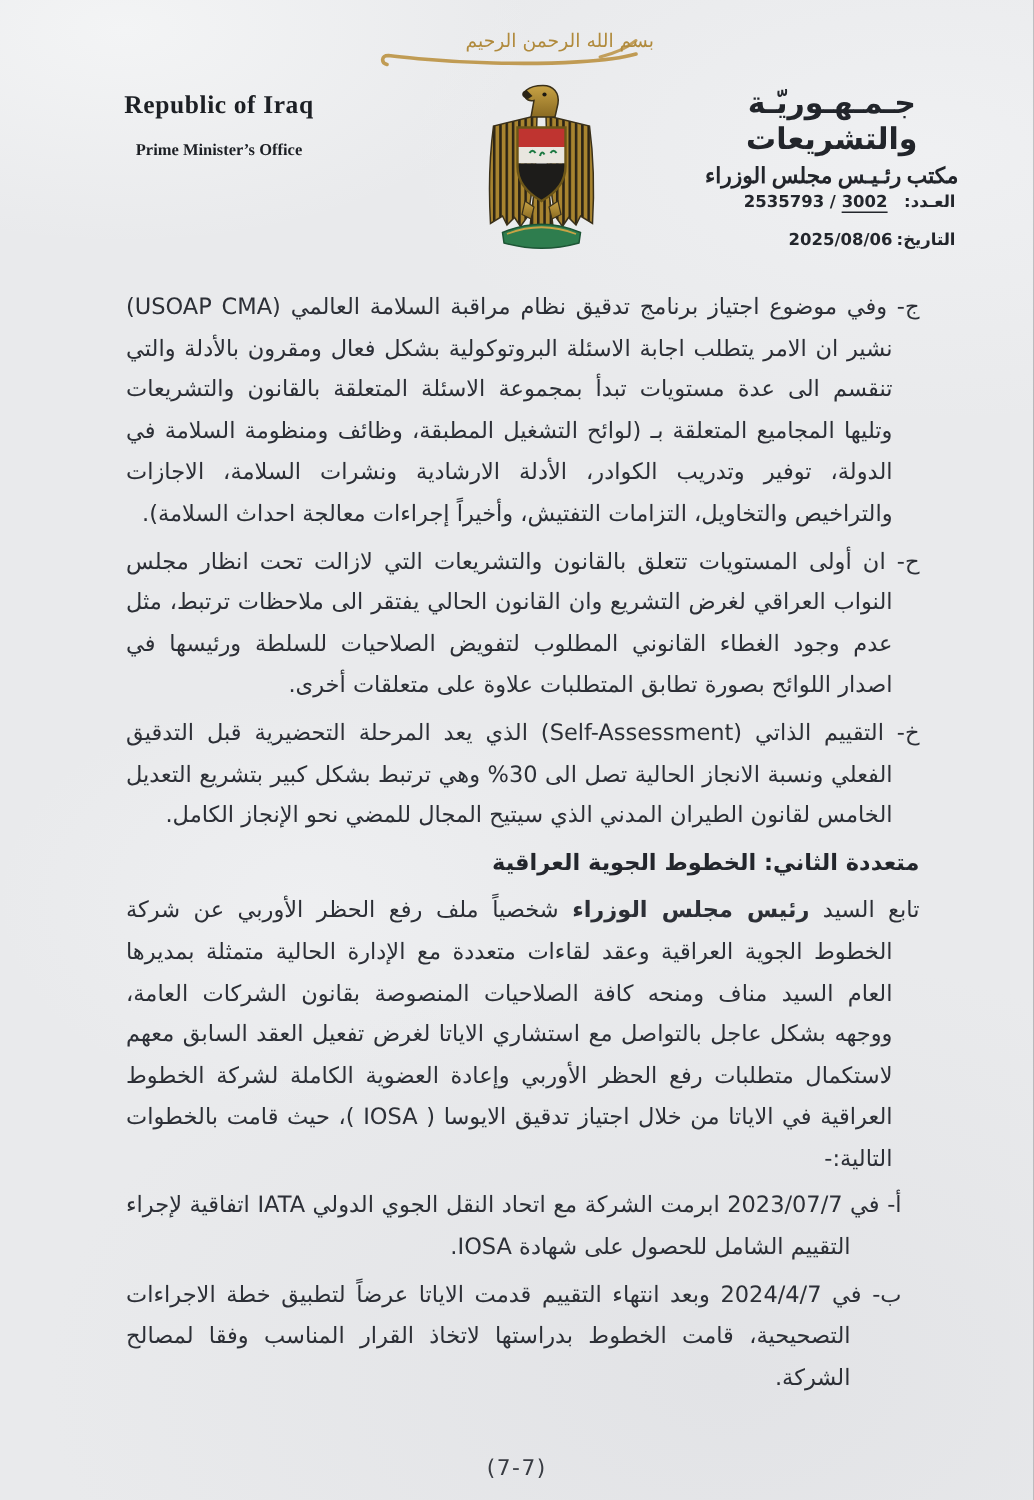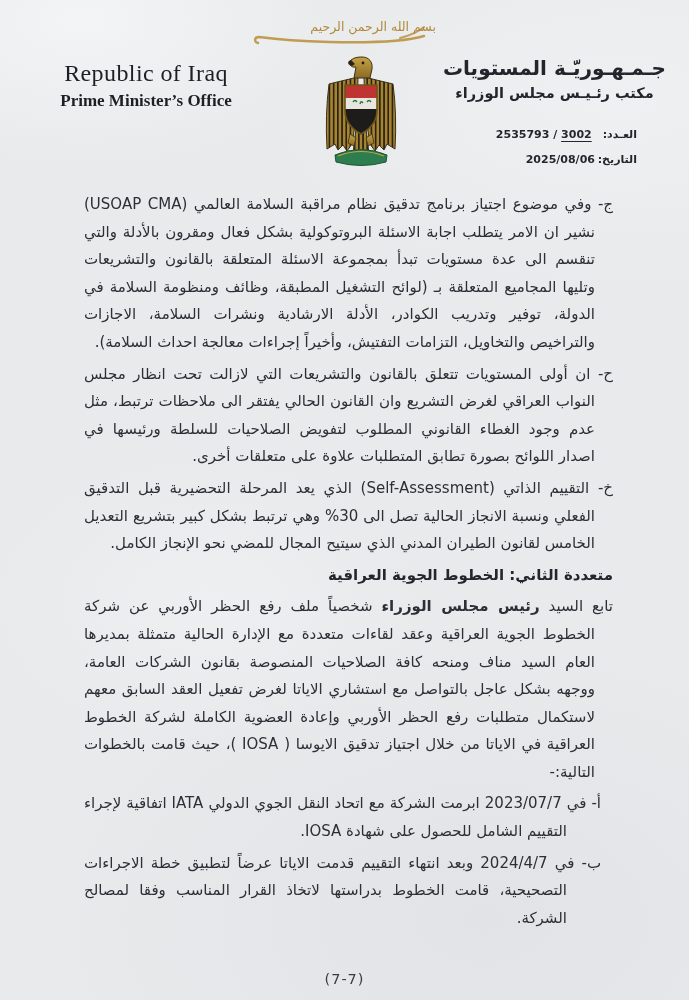--- a/index.html
+++ b/index.html
@@ -16,29 +16,29 @@
     overflow:hidden;
     font-family:"DejaVu Sans","Liberation Sans",sans-serif;
     color:#2f323a;
   }
   
   .bismillah{position:absolute;top:16px;left:50%;transform:translateX(-50%);}
   .hdr-en{
     position:absolute;left:46px;top:60px;width:200px;text-align:center;
     font-family:"Liberation Serif","DejaVu Serif",serif;color:#1c1f24;
   }
-  .hdr-en .t1{font-size:24px;font-weight:normal;letter-spacing:.4px;}
-  .hdr-en .t2{font-size:17px;font-weight:bold;margin-top:4px;}
+  .hdr-en .t1{font-size:17px;font-weight:bold;letter-spacing:.4px;}
+  .hdr-en .t2{font-size:11px;font-weight:bold;margin-top:14px;}
   .emblem{position:absolute;left:316px;top:54px;}
   .hdr-ar{
     position:absolute;right:22px;top:56px;width:225px;text-align:center;
     direction:rtl;color:#22252b;
   }
   .hdr-ar .t1{font-size:20px;font-weight:bold;}
-  .hdr-ar .t2{font-size:14.5px;font-weight:bold;margin-top:5px;}
+  .hdr-ar .t2{font-size:14.5px;font-weight:bold;margin-top:5px;font-family:Liberation Serif, serif;}
   .refline{
     position:absolute;right:52px;direction:rtl;
     font-size:11px;font-weight:bold;color:#23262c;white-space:nowrap;
   }
   .refline .ltr{direction:ltr;unicode-bidi:isolate;display:inline-block;}
   .num-line{top:128px;}
   .date-line{top:153px;}
   .u{ text-decoration:underline; text-underline-offset:3px;}
   
   .doc-body{
@@ -110,21 +110,21 @@
 
       <path d="M34,80 l6,4 -2,8 -6,-3 Z" fill="url(#goldg)" stroke="#3a301a" stroke-width="0.8"></path>
       <path d="M56,80 l-6,4 2,8 6,-3 Z" fill="url(#goldg)" stroke="#3a301a" stroke-width="0.8"></path>
 
       <path d="M19,101 Q45,90 71,101 L70,108 Q45,115 20,108 Z" fill="#2e7d4e" stroke="#1d5535" stroke-width="1"></path>
       <path d="M22,102 Q45,93 68,102" fill="none" stroke="#c8a345" stroke-width="1.2"></path>
     </svg>
   </div>
 
   <div class="hdr-ar">
-    <div class="t1">جـمـهـوريّـة المستويات</div>
+    <div class="t1">جـمـهـوريّـة والتشريعات</div>
     <div class="t2">مكتب رئـيـس مجلس الوزراء</div>
   </div>
 
   <div class="refline num-line">
     <span>العـدد:</span> <span class="ltr"><span>2535793</span><span> / </span><span class="u">3002</span></span>
   </div>
   <div class="refline date-line">
     <span>التاريخ:</span> <span class="ltr">2025/08/06</span>
   </div>
 

